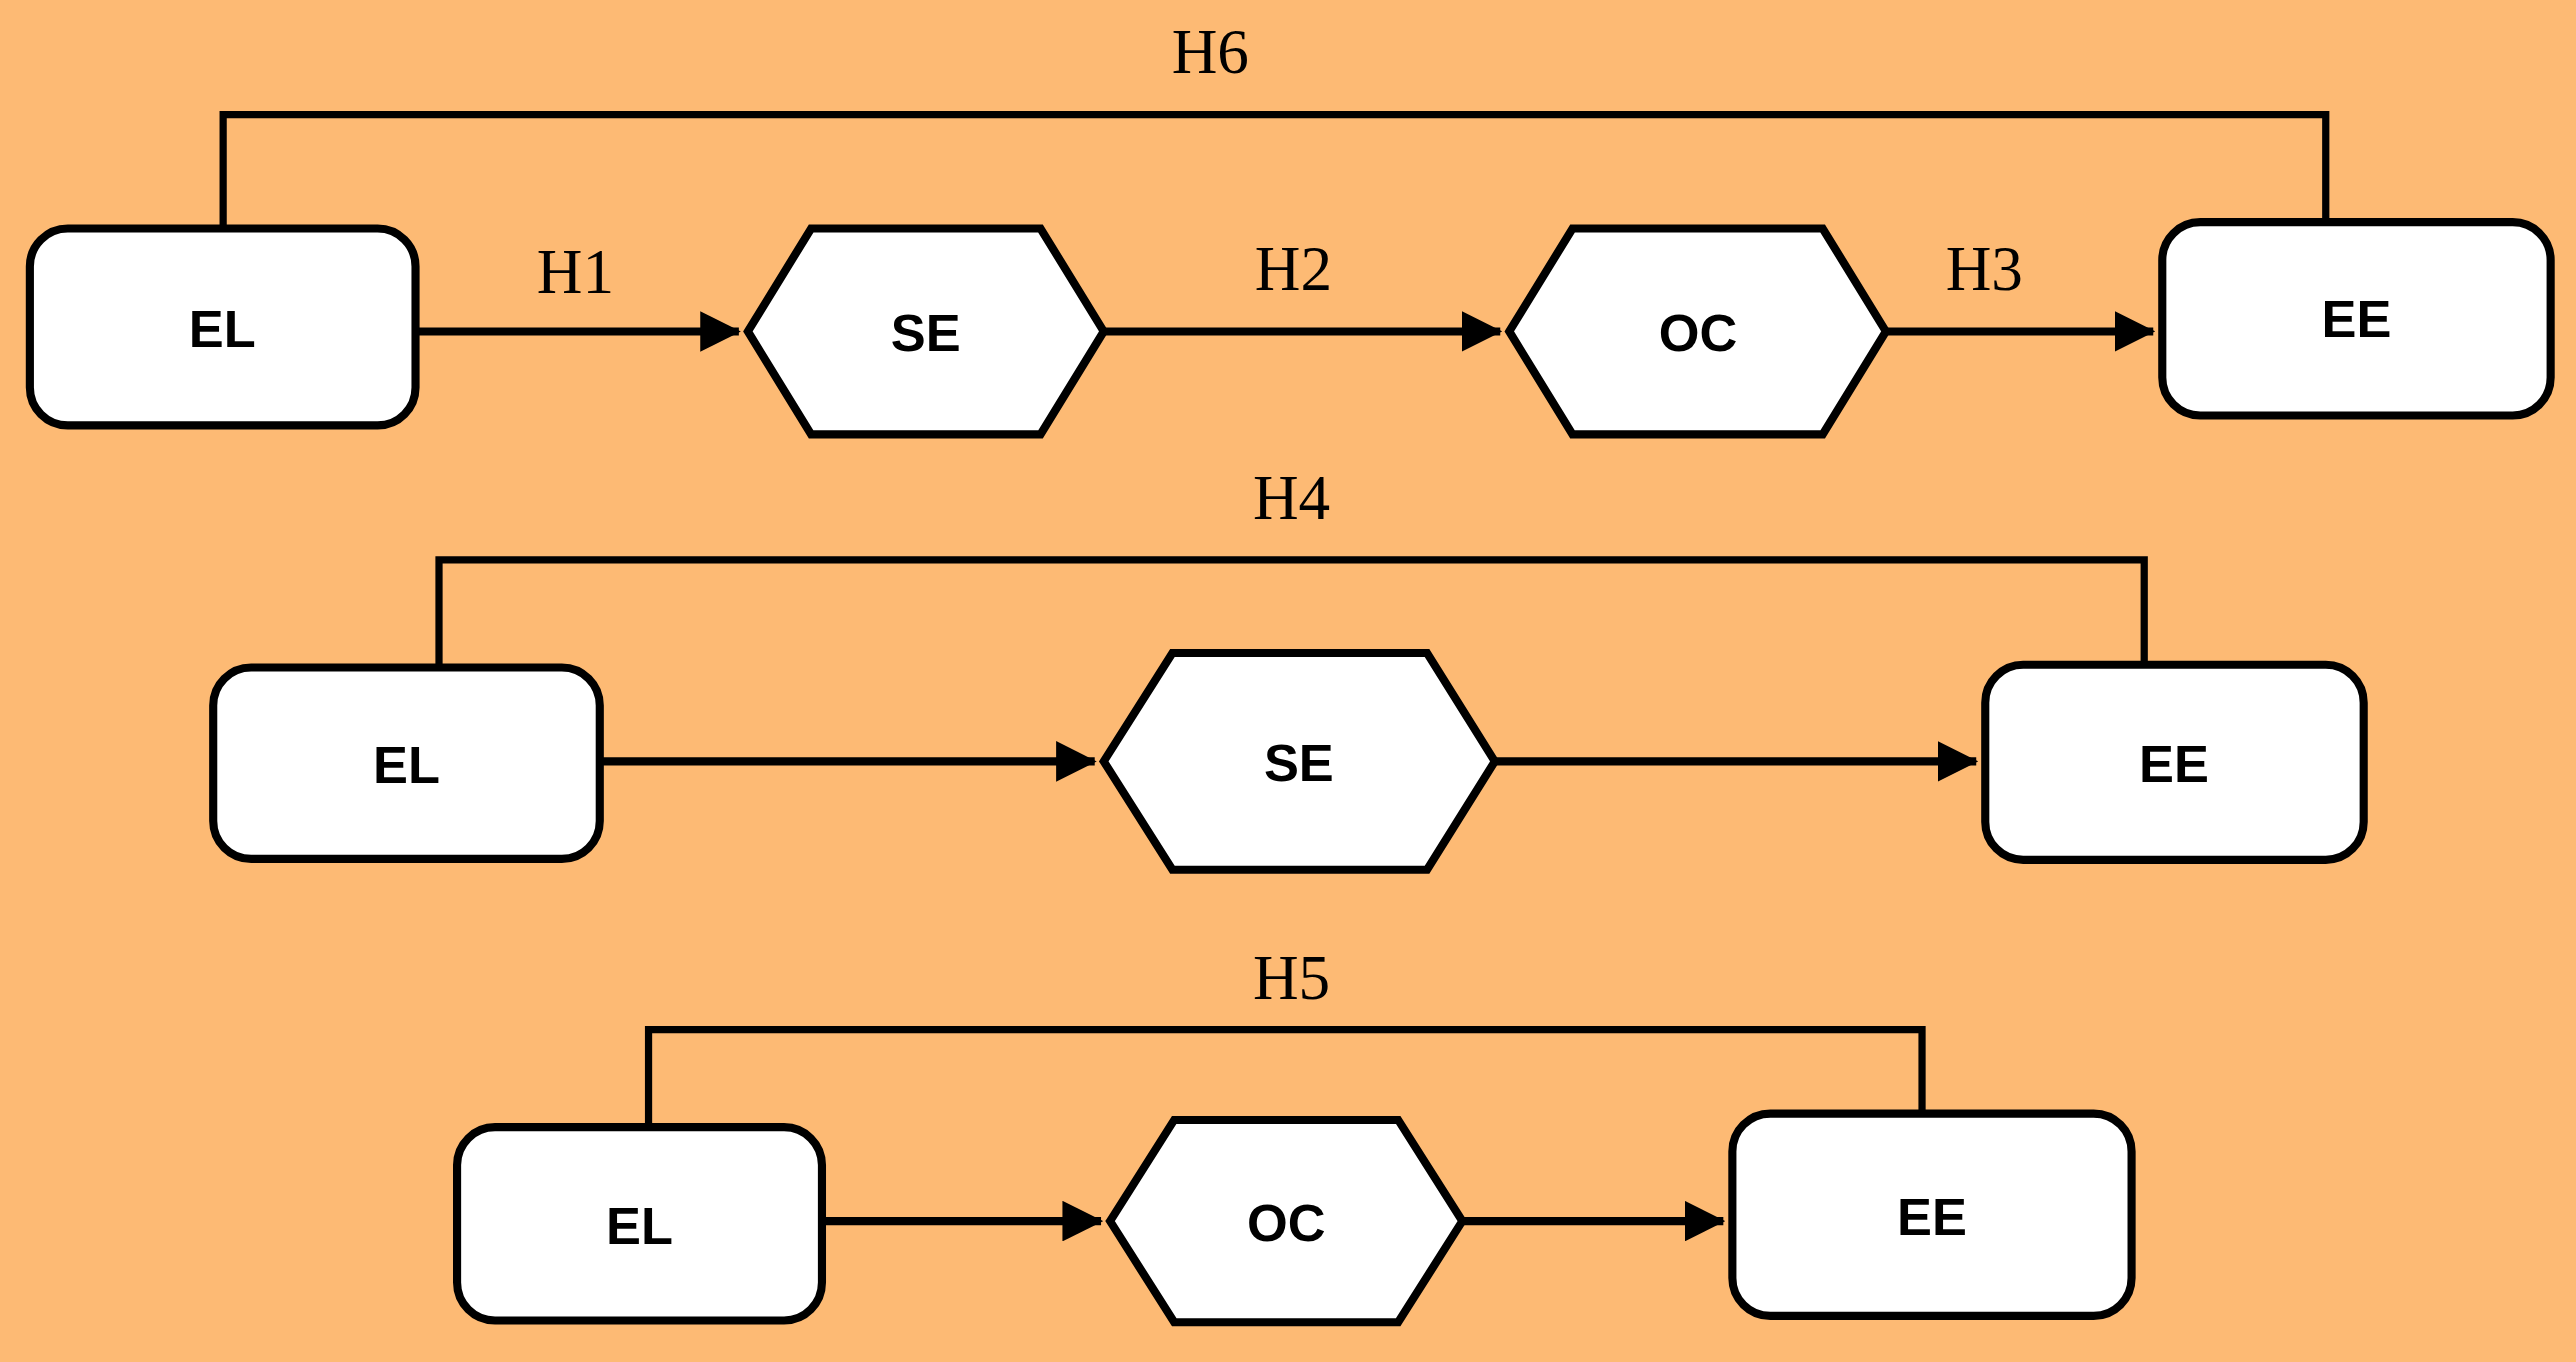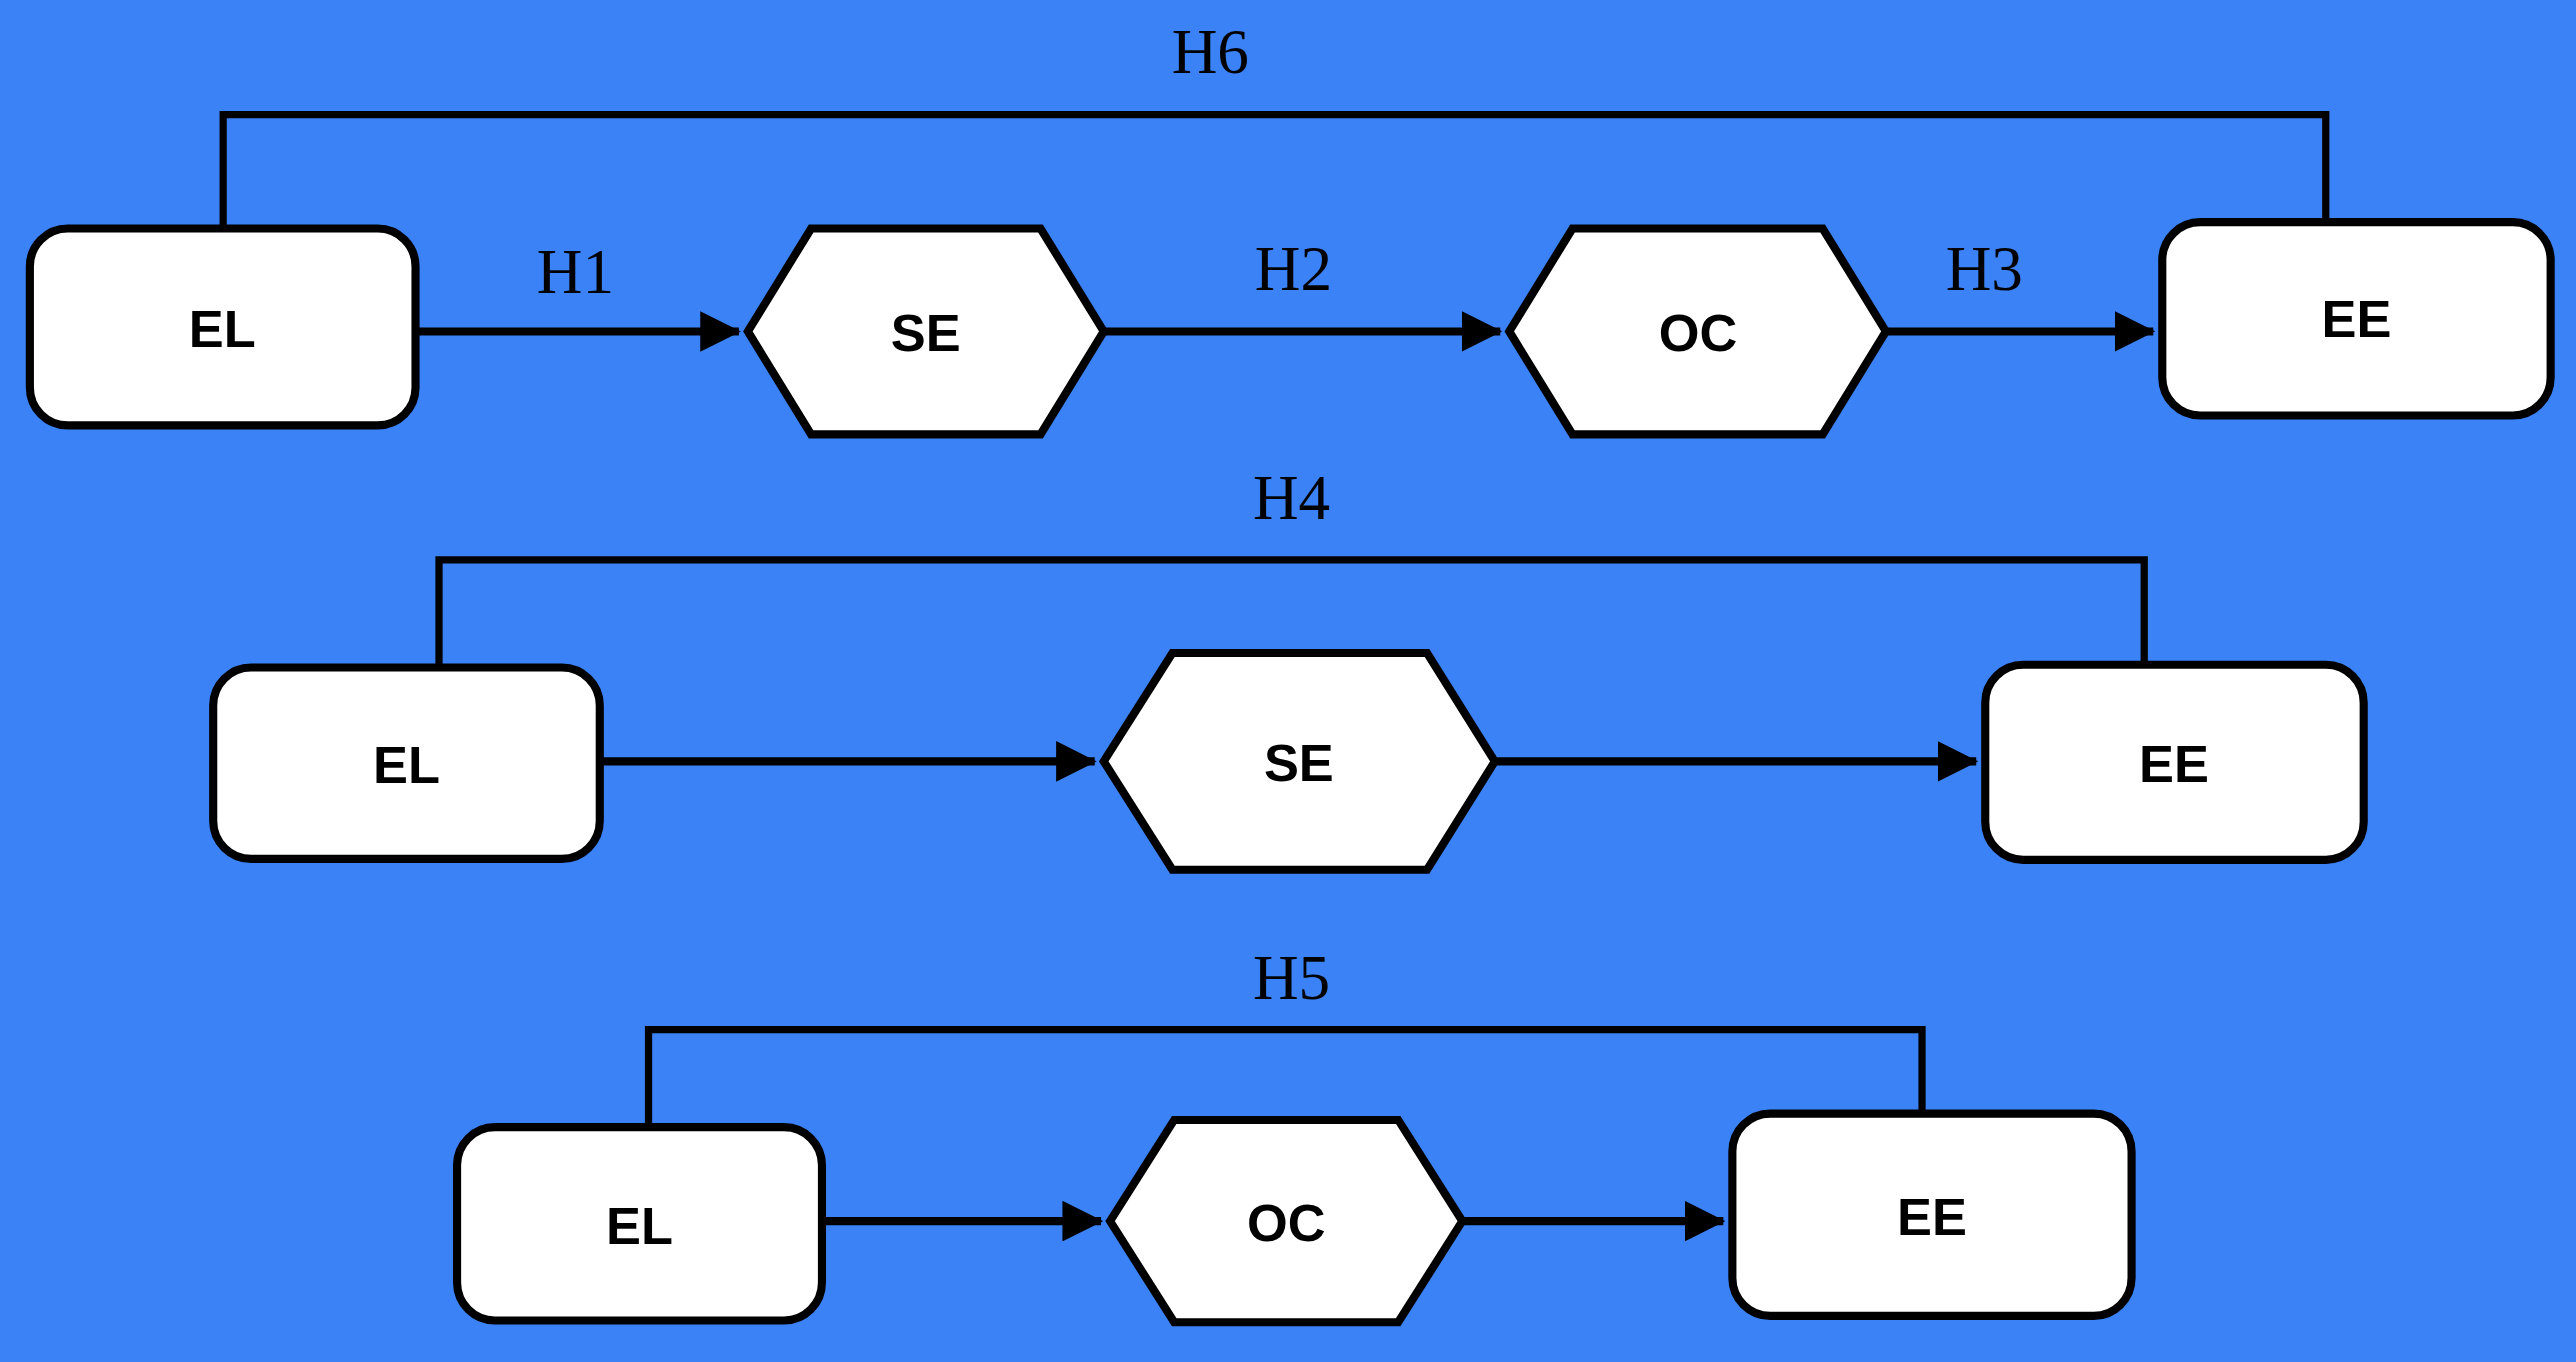--- a/index.html
+++ b/index.html
@@ -3,21 +3,21 @@
 <meta charset="utf-8">
 <style>
   html, body {
     margin: 0;
     padding: 0;
     background: #ffffff;
   }
   .canvas {
     width: 2576px;
     height: 1362px;
-    background: #3b82f6;
+    background: #fdba74;
     overflow: hidden;
   }
   svg { display: block; width: 100%; height: 100%; }
   .node {
     fill: #ffffff;
     stroke: #000000;
     stroke-width: 9;
     stroke-linejoin: miter;
   }
   .arrow {

